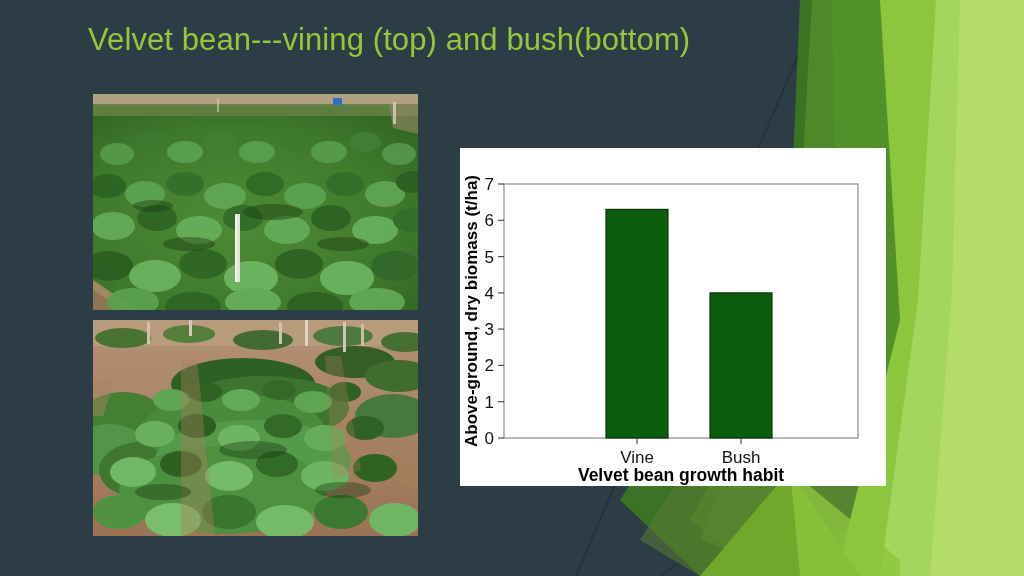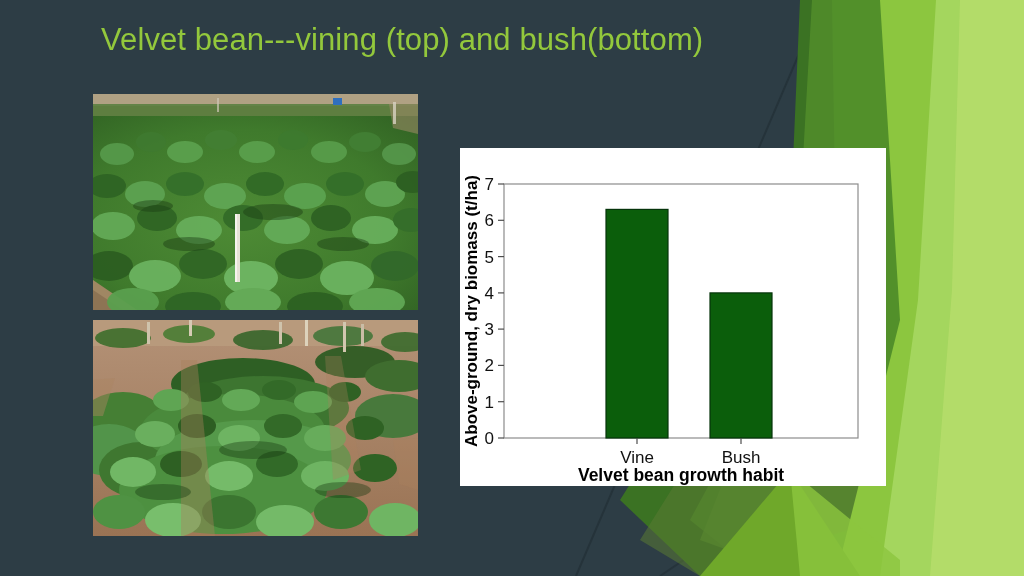--- a/index.html
+++ b/index.html
@@ -22,21 +22,21 @@
     position: absolute;
     inset: 0;
     width: 1024px;
     height: 576px;
     pointer-events: none;
   }
 
   
   #title {
     position: absolute;
-    left: 101px;
+    left: 88px;
     top: 20px;
     width: 700px;
     font-size: 31px;
     line-height: 40px;
     letter-spacing: 0.1px;
     color: #93c83c;
     white-space: nowrap;
   }
 
   

